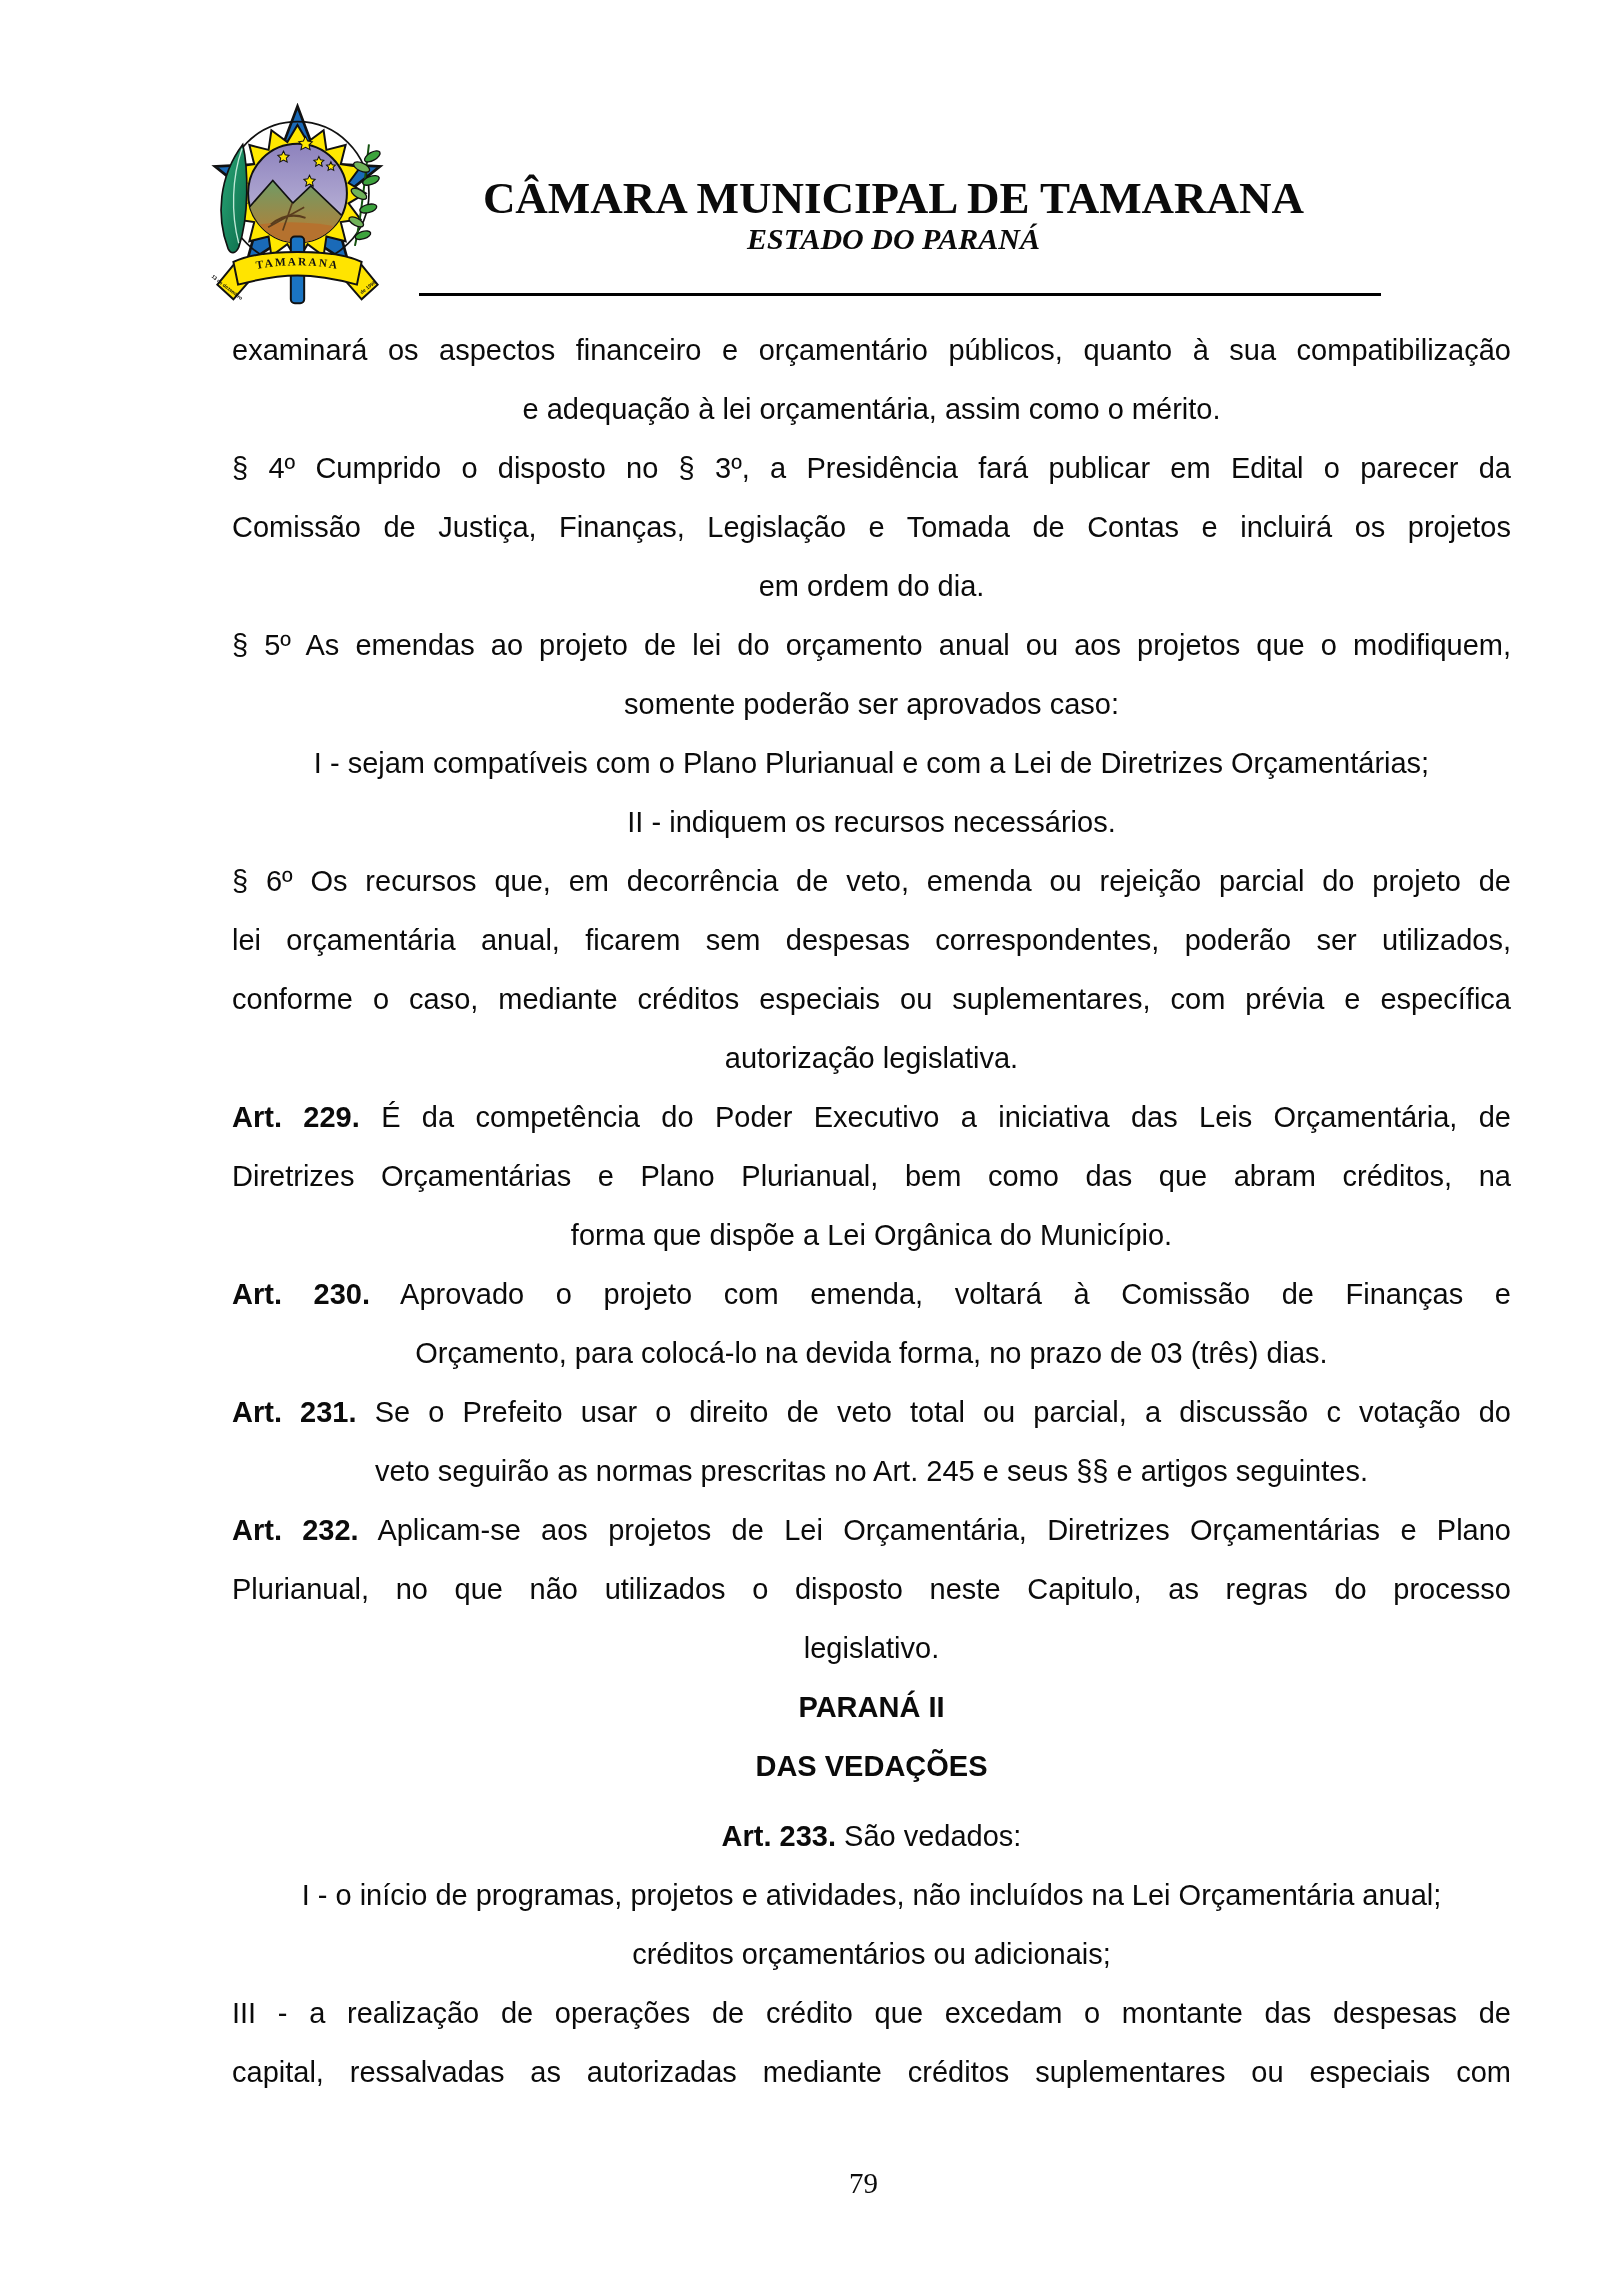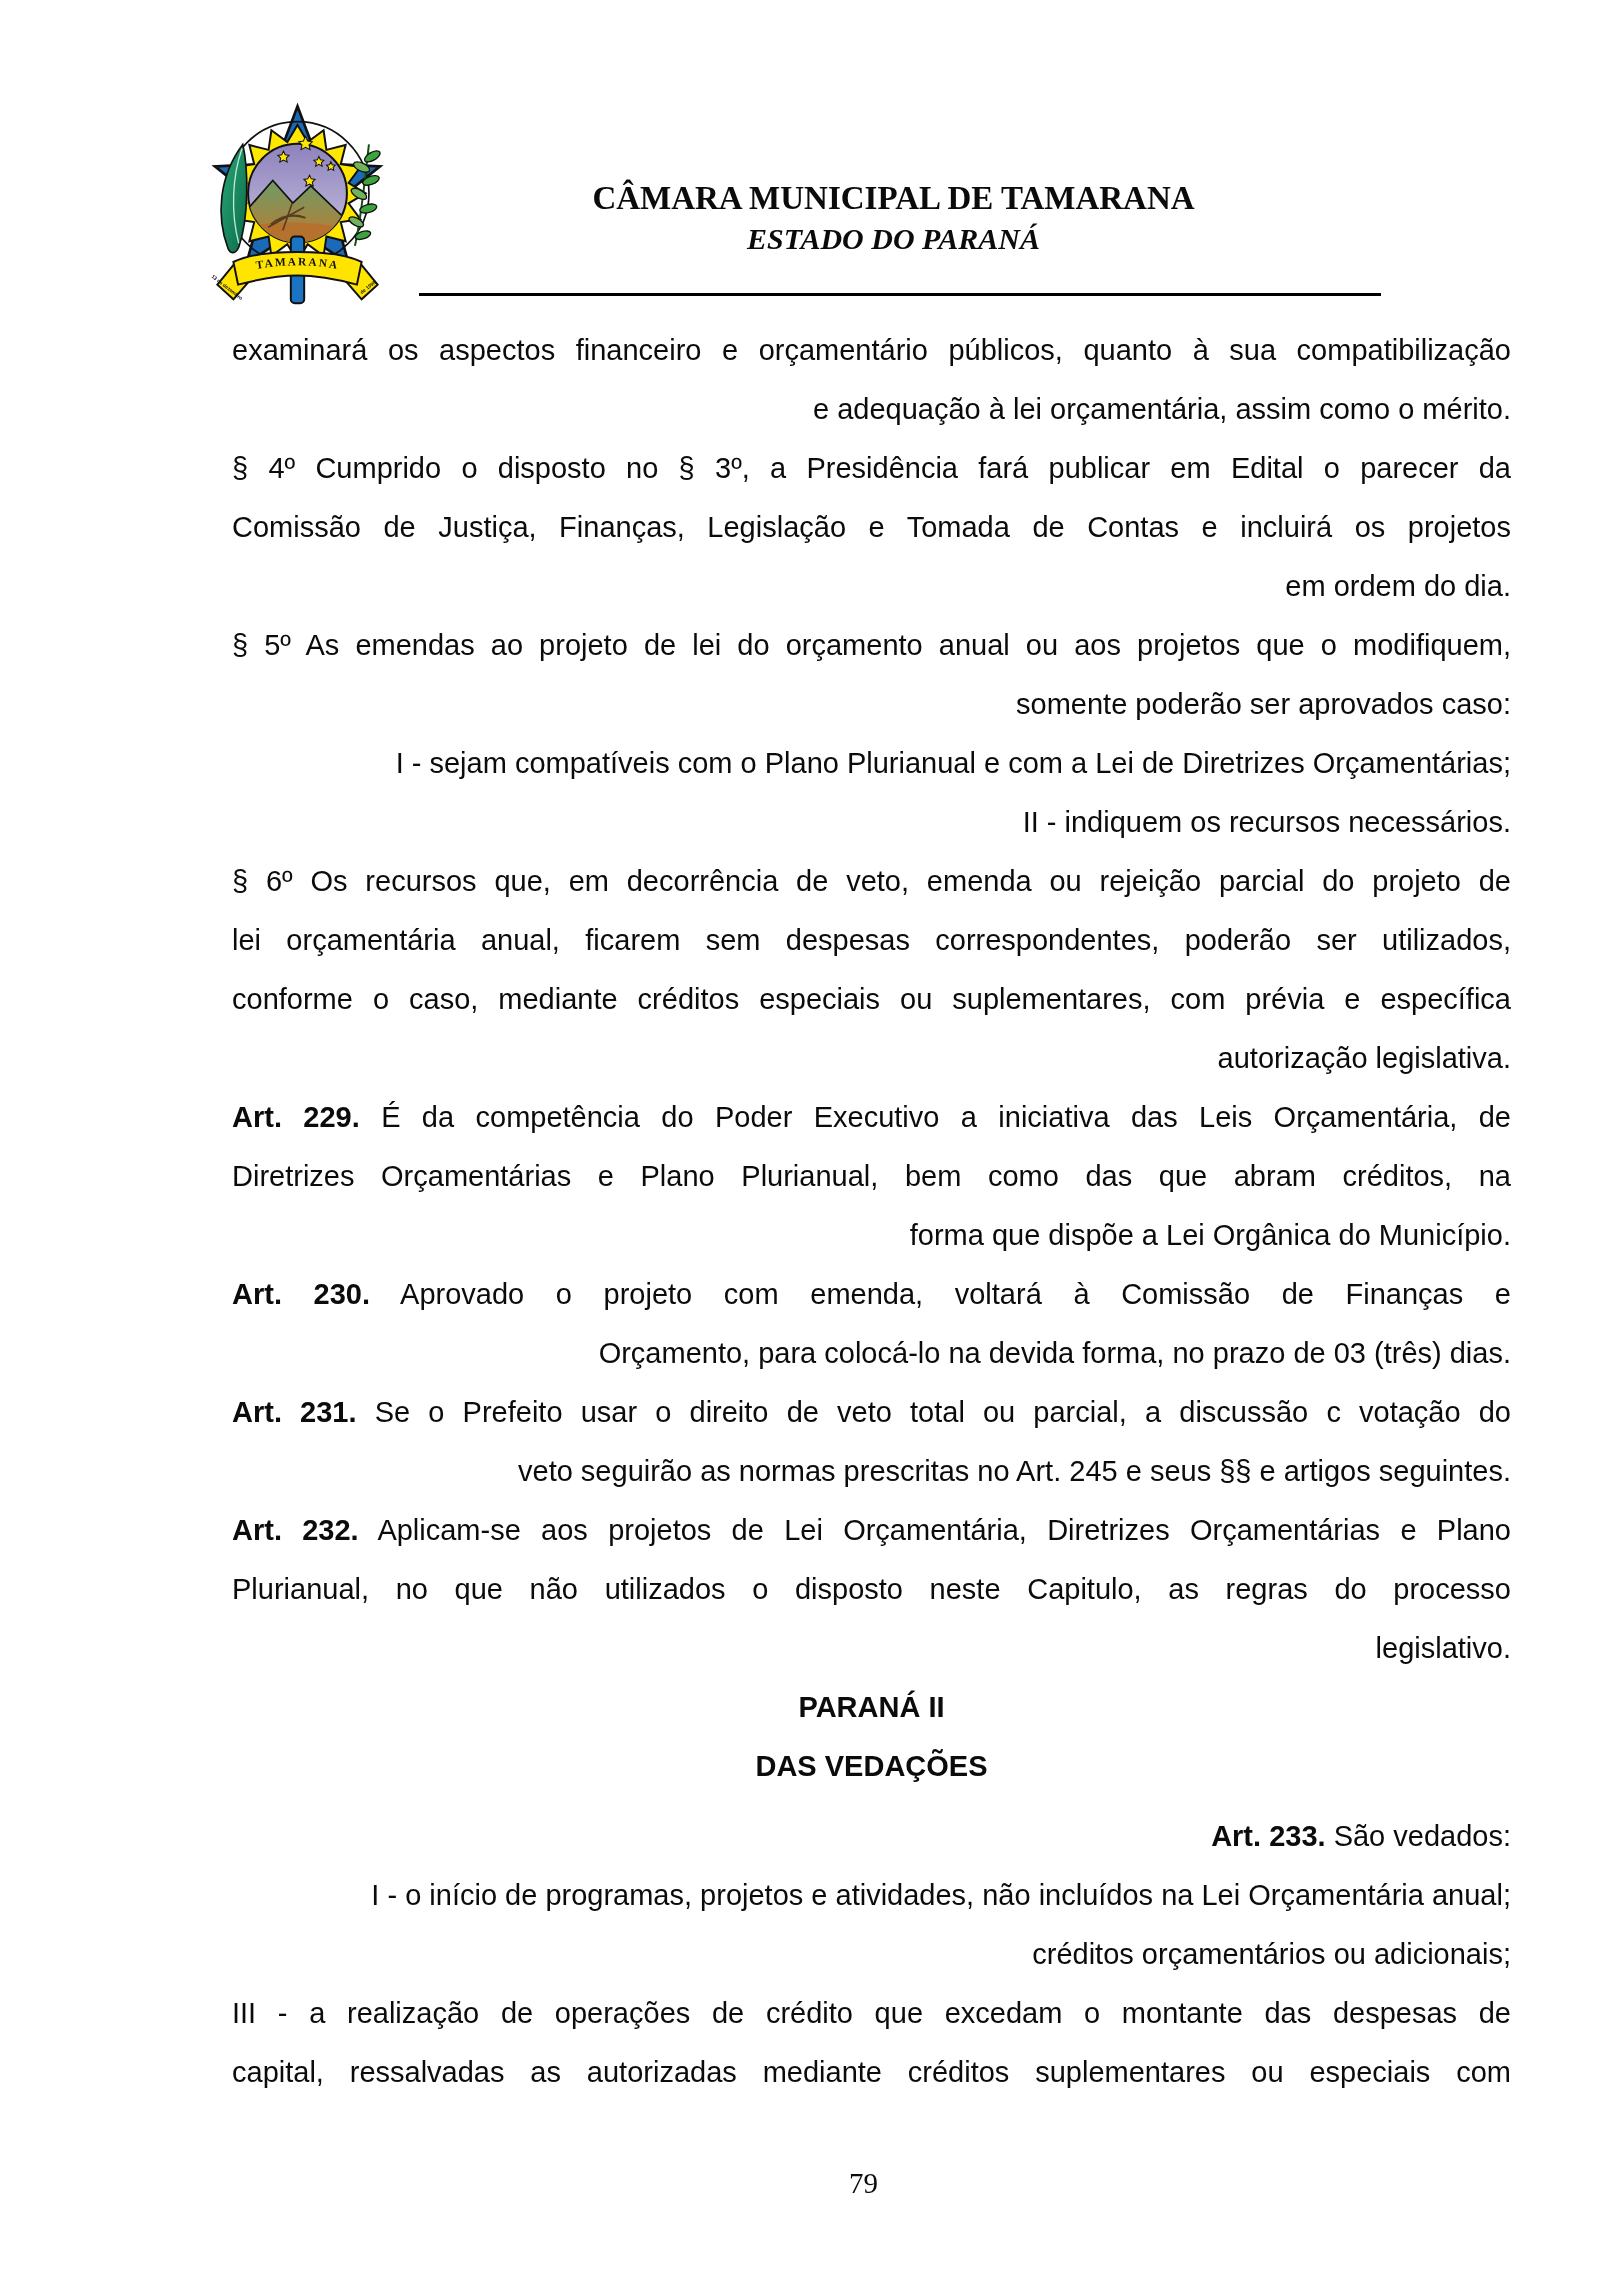--- a/index.html
+++ b/index.html
@@ -25,21 +25,21 @@
     left:406px; top:0;
     width:975px;
     text-align:center;
   }
   .doc-title{
     position:absolute;
     left:0; top:175px;
     width:100%;
     font-family:"Liberation Serif", serif;
     font-weight:bold;
-    font-size:33px;
+    font-size:45px;
     line-height:47px;
     letter-spacing:0px;
     white-space:nowrap;
     text-align:center;
   }
   .doc-subtitle{
     position:absolute;
     left:0; top:222px;
     width:100%;
     font-family:"Liberation Serif", serif;
@@ -63,21 +63,21 @@
     width:1279px;
     font-size:29px;
   }
   .line{
     height:59px;
     line-height:59px;
     white-space:normal;
     overflow:visible;
   }
   .line.justify{ text-align:justify; text-align-last:justify; }
-  .line.left{ text-align:right; }
+  .line.left{ text-align:center; }
   .line.center{ text-align:center; }
   .line.section-gap{ margin-top:10.5px; }
   .b{ font-weight:bold; }
 
   
   .page-number{
     position:absolute;
     left:224px; top:2165px;
     width:1279px; height:37px;
     line-height:37px;

